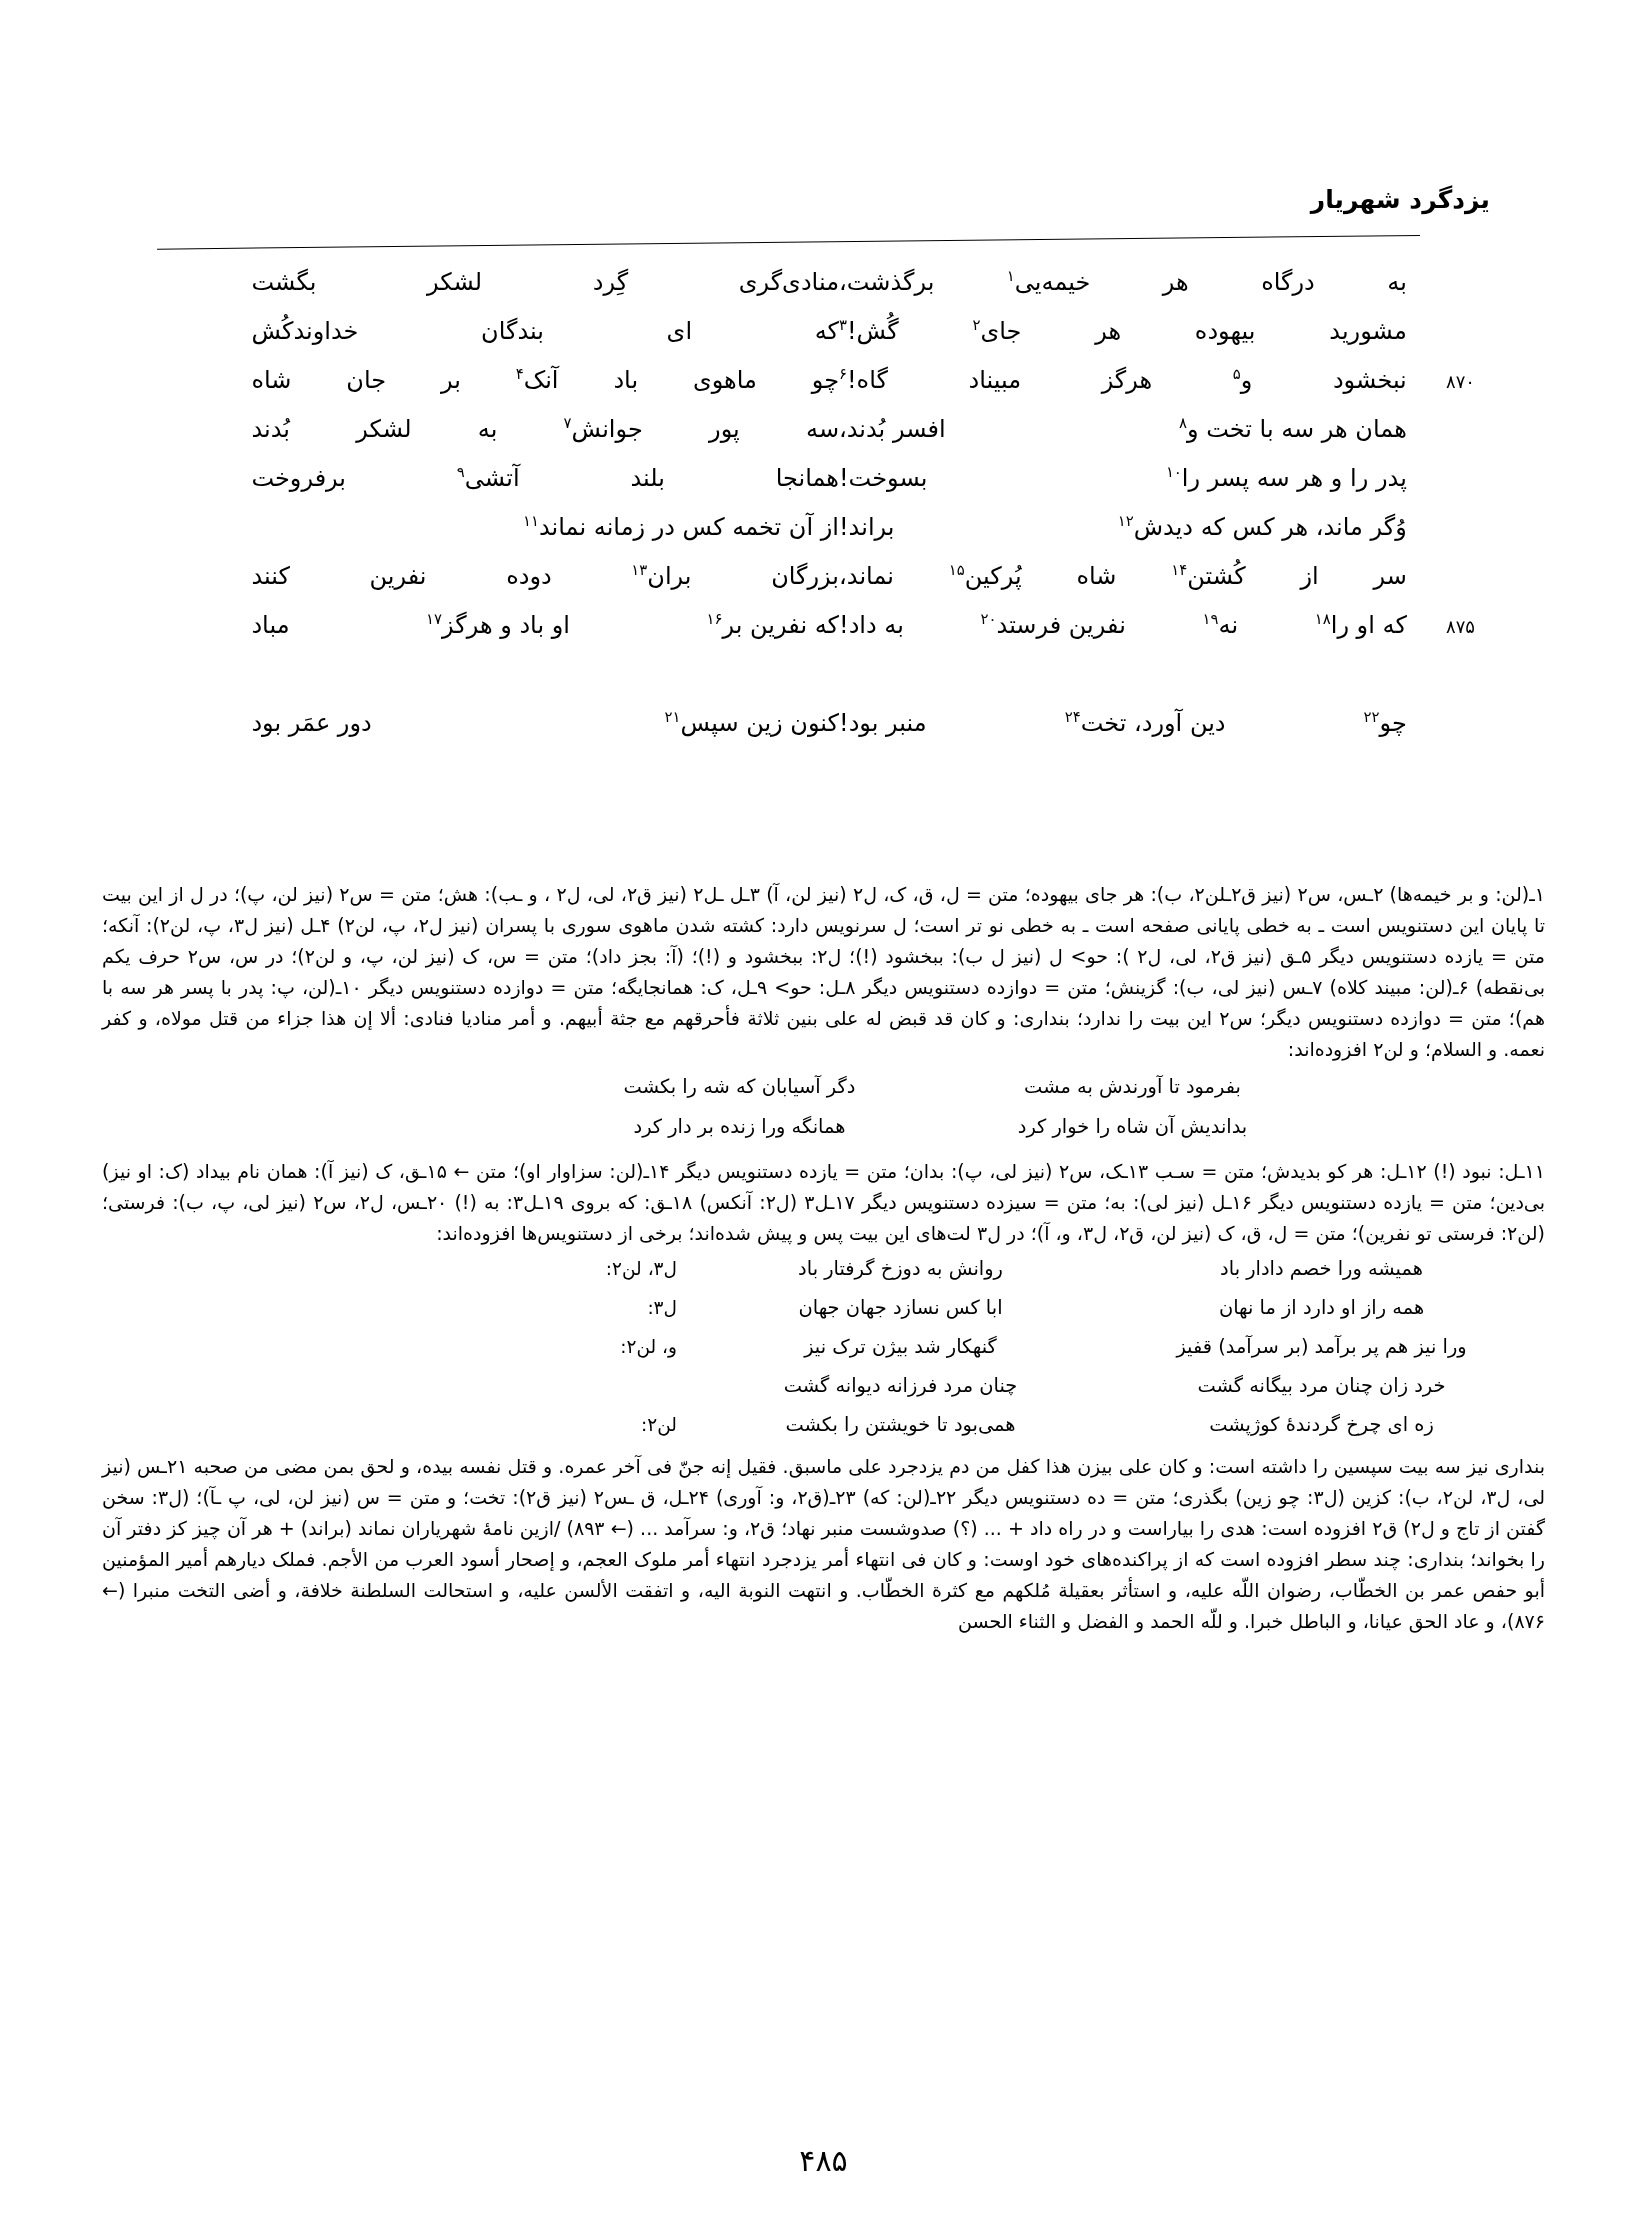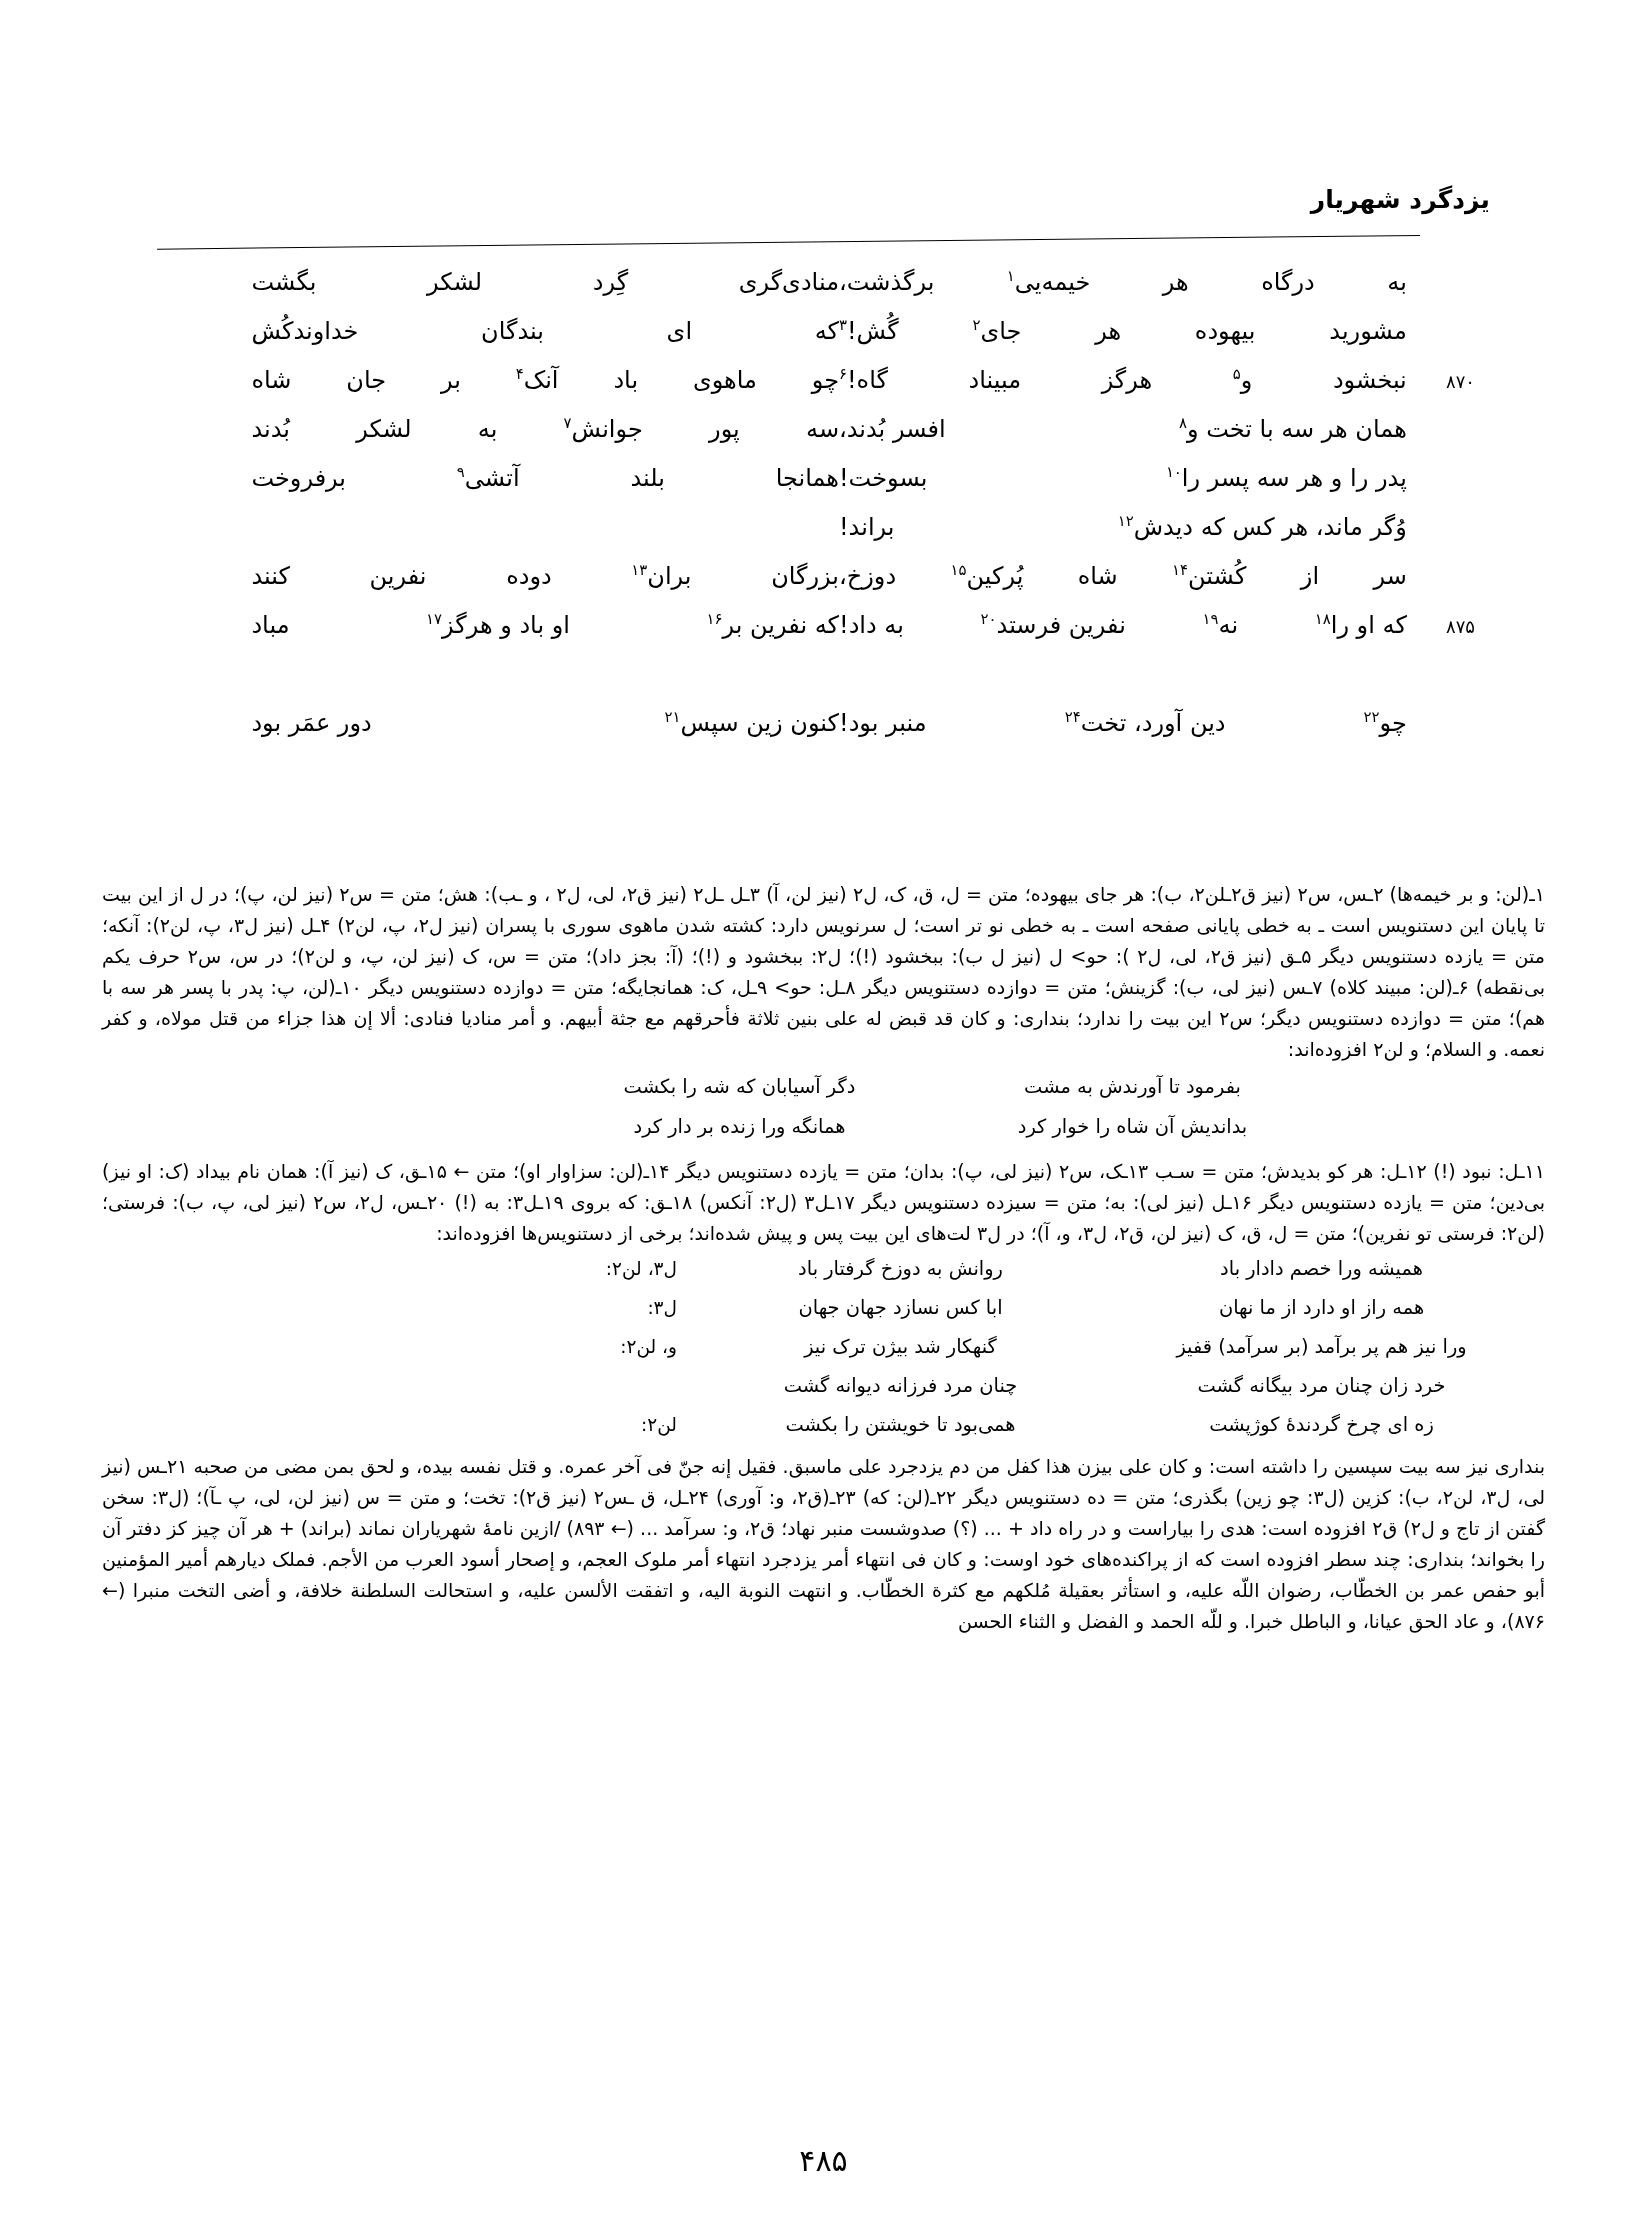--- a/index.html
+++ b/index.html
@@ -257,31 +257,34 @@
         <span>برفروخت</span>
       </div>
     </div>
 
     <div class="bayt">
       <div class="num"></div>
       <div class="hemi second">
         <span><span>وُگر ماند، هر کس که دیدش</span><sup class="fn">۱۲</sup></span>
         <span>براند!</span>
       </div>
+      <div class="hemi">
+        <span><span>از آن تخمه کس در زمانه نماند</span><sup class="fn">۱۱</sup></span>
+      </div>
     </div>
 
     <div class="bayt">
       <div class="num"></div>
       <div class="hemi second">
         <span>سر</span>
         <span>از</span>
         <span><span>کُشتن</span><sup class="fn">۱۴</sup></span>
         <span>شاه</span>
         <span><span>پُرکین</span><sup class="fn">۱۵</sup></span>
-        <span>دوزخ،</span>
+        <span>نماند،</span>
       </div>
       <div class="hemi">
         <span>بزرگان</span>
         <span><span>بران</span><sup class="fn">۱۳</sup></span>
         <span>دوده</span>
         <span>نفرین</span>
         <span>کنند</span>
       </div>
     </div>
 

